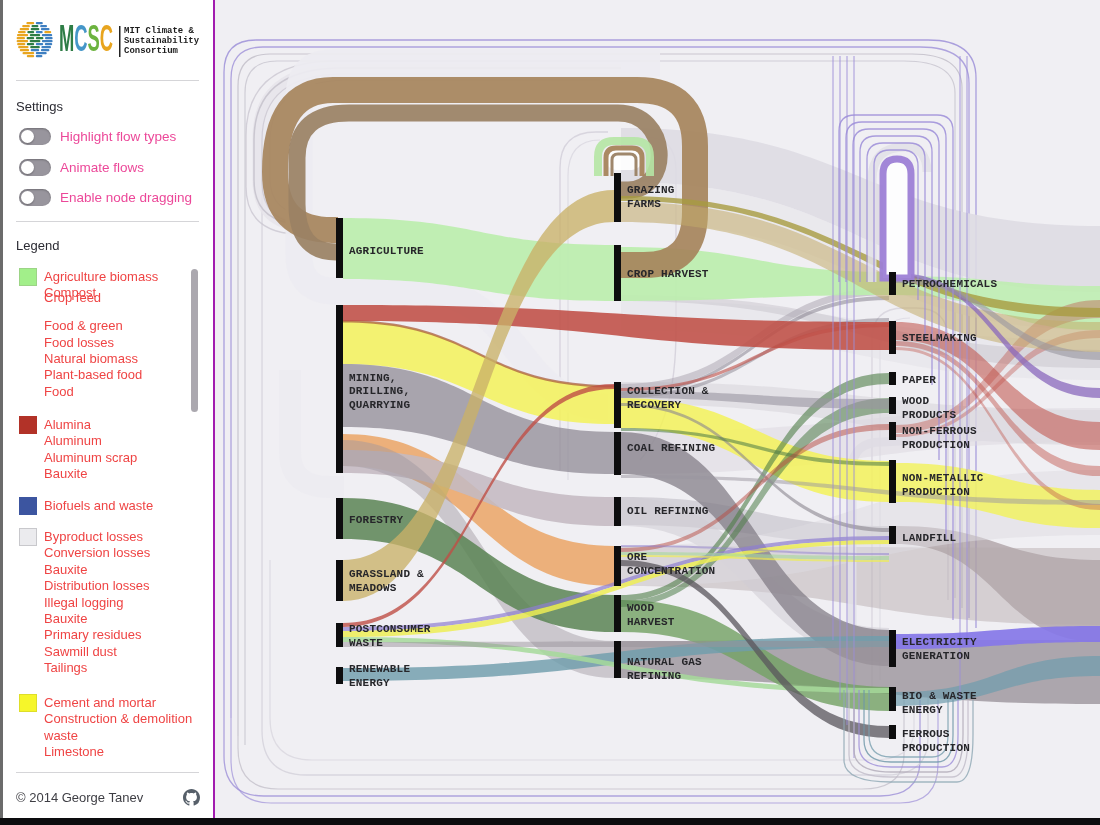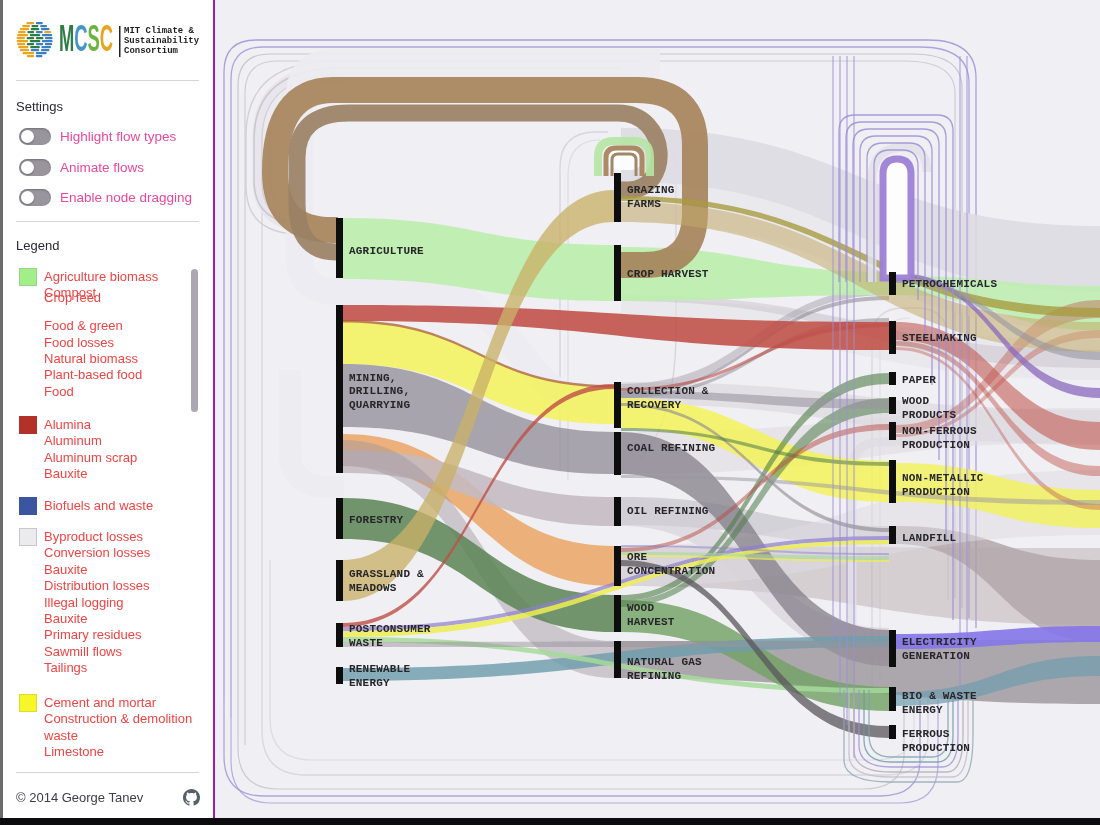--- a/index.html
+++ b/index.html
@@ -266,21 +266,21 @@
     <div style="position:absolute;left:16px;top:497px;width:18px;height:18px;background:#3c55a0;border:1px solid #3c55a0;box-sizing:border-box"></div>
     <div class="li" style="top:498px">Biofuels and waste</div>
     <div style="position:absolute;left:16px;top:528px;width:18px;height:18px;background:#ebebee;border:1px solid #c8c8cc;box-sizing:border-box"></div>
     <div class="li" style="top:529px">Byproduct losses</div>
     <div class="li" style="top:545px">Conversion losses</div>
     <div class="li" style="top:562px">Bauxite</div>
     <div class="li" style="top:578px">Distribution losses</div>
     <div class="li" style="top:595px">Illegal logging</div>
     <div class="li" style="top:611px">Bauxite</div>
     <div class="li" style="top:627px">Primary residues</div>
-    <div class="li" style="top:644px">Sawmill flows</div>
+    <div class="li" style="top:644px">Sawmill dust</div>
     <div class="li" style="top:660px">Tailings</div>
     <div style="position:absolute;left:16px;top:694px;width:18px;height:18px;background:#f6f62a;border:1px solid #dede2a;box-sizing:border-box"></div>
     <div class="li" style="top:695px">Cement and mortar</div>
     <div class="li" style="top:711px">Construction &amp; demolition</div>
     <div class="li" style="top:728px">waste</div>
     <div class="li" style="top:744px">Limestone</div>
 <div id="sb"></div>
 <div class="hr" style="top:772px"></div>
 <div style="position:absolute;left:13px;top:790px;font-size:13px;color:#3e3e44">© 2014 George Tanev</div>
 <svg width="17" height="17" viewBox="0 0 16 16" style="position:absolute;left:180px;top:789px" fill="#57606a">

